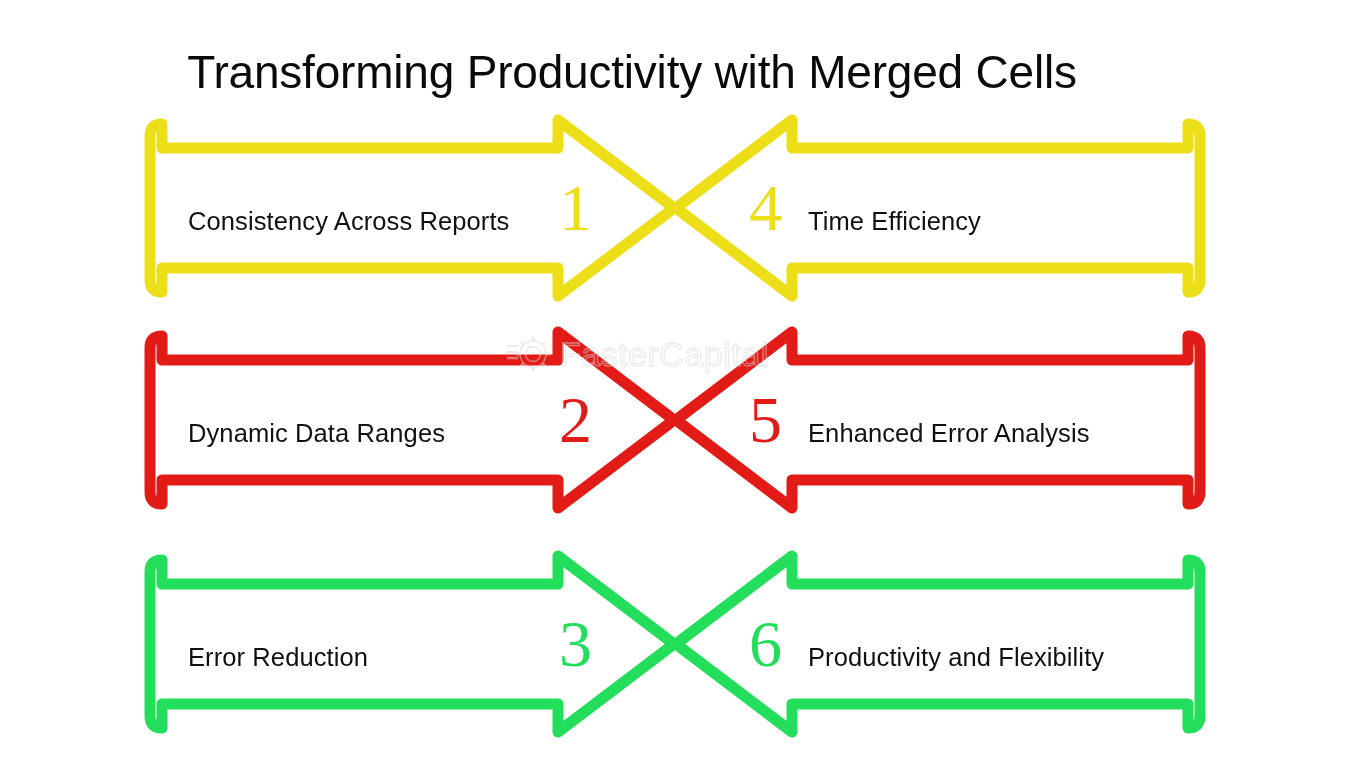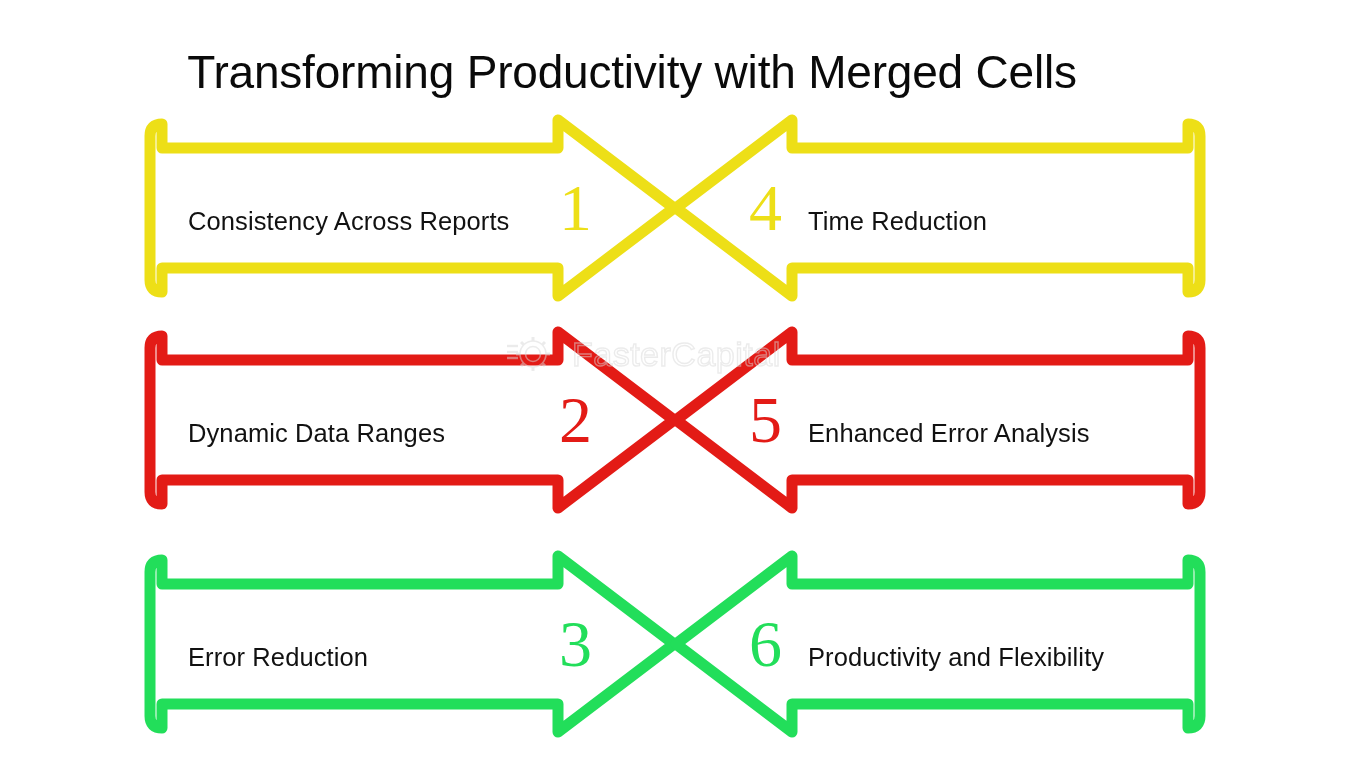--- a/index.html
+++ b/index.html
@@ -94,21 +94,21 @@
 
   
   .watermark {
     position: absolute;
     left: 506px;
     top: 330px;
     width: 370px;
     height: 48px;
     display: flex;
     align-items: center;
-    gap: 20px;
+    gap: 8px;
     opacity: 0.5;
     pointer-events: none;
   }
   .watermark .wm-text {
     font-family: "Liberation Sans", sans-serif;
     font-size: 34px;
     font-weight: 400;
     color: transparent;
     -webkit-text-stroke: 1.4px #d9d9d9;
     letter-spacing: 0.5px;
@@ -158,21 +158,21 @@
                  Q 550 184 538 184
                  L 538 160
                  L 142 160
                  L 142 188
                  L 26 100
                  L 142 12
                  L 142 40
                  L 538 40
                  Z" fill="none" stroke-width="11" stroke-linejoin="round" stroke-linecap="round" stroke="#EDDF17"></path>
       </svg>
-      <div class="label">Time Reduction</div>
+      <div class="label">Time Efficiency</div>
       <div class="numeral" style="color: rgb(237, 223, 23);">4</div>
     </div>
   </div>
 
   <div class="row" id="row-2">
 
     <div class="arrow-wrap left">
       <svg class="arrow-svg" viewBox="0 0 560 200">
         <path class="arrow-path" d="M 22 16
                  Q 10 16 10 28

